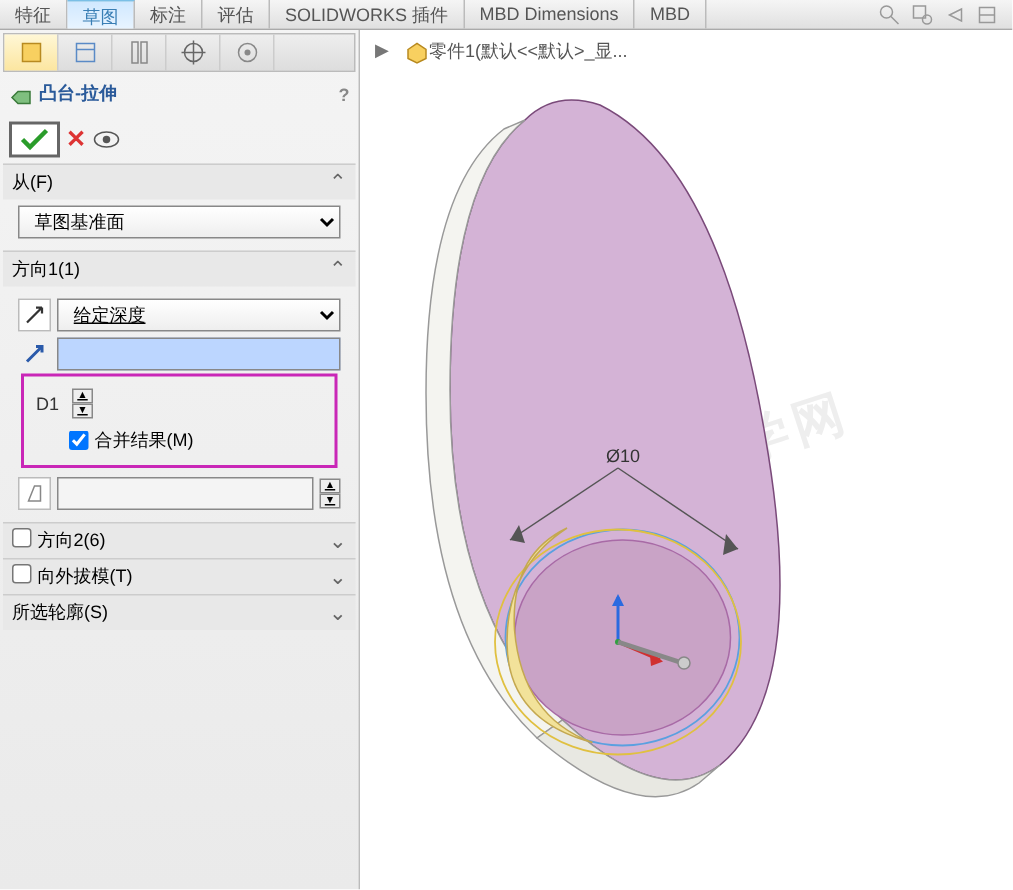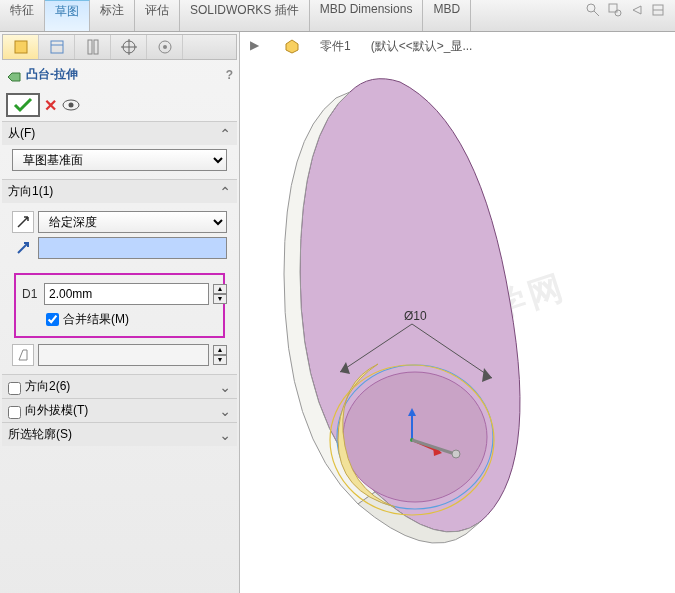--- a/index.html
+++ b/index.html
@@ -1,55 +1,55 @@
 <!DOCTYPE html>
 <html><head>
 <meta charset="utf-8">
 <style>
 * { box-sizing: border-box; margin: 0; padding: 0; font-family: "Microsoft YaHei", Arial, sans-serif; font-size: 12px; }
 body { width: 675px; height: 593px; background: #fff; overflow: hidden; position: relative; }
 
-.ribbon { height: 32px; background: linear-gradient(#f5f5f5,#e0e0e0); border-bottom: 1px solid #aaa; display: flex; }
+.ribbon { height: 20px; background: linear-gradient(#f5f5f5,#e0e0e0); border-bottom: 1px solid #aaa; display: flex; }
 .ribbon .tab { padding: 2px 10px; border-right: 1px solid #bbb; color: #555; cursor: pointer; }
 .ribbon .tab.active { background: linear-gradient(#d0e8ff,#e8f4ff); border-top: 1px solid #7abfe6; color: #3a7fb5; }
 
 .view-icons { position: absolute; right: 8px; top: 2px; display: flex; gap: 6px; }
 .vi { width: 16px; height: 16px; color: #999; }
 
 .main { display: flex; height: calc(100% - 20px); }
 .panel { width: 240px; background: linear-gradient(#f4f4f4,#eaeaea); border-right: 1px solid #bbb; padding: 2px; display: flex; flex-direction: column; }
 .panel-tabs { display: flex; height: 26px; background: linear-gradient(#eee,#ddd); border: 1px solid #bbb; }
 .ptab { width: 36px; display: flex; align-items: center; justify-content: center; border-right: 1px solid #ccc; cursor: pointer; }
 .ptab.active { background: linear-gradient(#fff7d6,#fce6a0); }
 
 .feature-title { padding: 6px 4px; font-weight: bold; color: #2a5a9a; display: flex; align-items: center; gap: 4px; }
 .feature-title .help { margin-left: auto; color: #888; }
 
 .actions { padding: 4px; display: flex; gap: 4px; align-items: center; }
 .check-annot { position: relative; border: 2px solid #666; width: 34px; height: 24px; display: flex; align-items: center; justify-content: center; background: #fff; }
 .act-x { color: #d33; font-weight: bold; font-size: 16px; cursor: pointer; }
 .act-eye { width: 20px; height: 20px; }
 
-.section-header { background: #e8e8e8; padding: 3px 6px; display: flex; align-items: flex-end; border-top: 1px solid #ccc; }
+.section-header { background: #e8e8e8; padding: 3px 6px; display: flex; align-items: flex-start; border-top: 1px solid #ccc; }
 .section-header .chev { margin-left: auto; color: #666; font-size: 14px; }
 
 .section-body { padding: 4px 10px 8px 10px; }
 .dropdown { width: 100%; height: 22px; border: 1px solid #888; background: linear-gradient(#fff,#eee); padding: 0 6px; }
-.row { display: flex; align-items: center; gap: 4px; margin-top: 4px; }
+.row { display: flex; align-items: center; gap: 4px; margin-top: 4px; text-decoration: underline; }
 .input-flex { flex: 1; height: 22px; border: 1px solid #888; padding: 0 4px; background: #fff; }
 .spinner-btns { display: flex; flex-direction: column; }
 .spinner-btns span { width: 14px; height: 10px; border: 1px solid #888; background: #eee; font-size: 7px; text-align: center; line-height: 8px; cursor: pointer; }
 .icon-sq { width: 22px; height: 22px; border: 1px solid #bbb; background: #fff; display: flex; align-items: center; justify-content: center; }
 
-.magenta-box { border: 2px solid #c927b7; padding: 4px 6px 8px 6px; margin: 14px 2px 6px 2px; }
+.magenta-box { border: 2px solid #c927b7; padding: 4px 6px 8px 6px; margin: 2px 2px 6px 2px; }
 .cb { display: flex; align-items: center; gap: 4px; margin-top: 6px; margin-left: 24px; }
 .cb input { margin: 0; }
 
 .viewport { flex: 1; background: #fff; position: relative; }
-.breadcrumb { position: absolute; top: 6px; left: 44px; color: #555; font-size: 11px; display: flex; align-items: flex-start; gap: 20px; }
+.breadcrumb { position: absolute; top: 6px; left: 30px; color: #555; font-size: 11px; display: flex; align-items: flex-end; gap: 0; }
 .bc-arrow { color: #777; }
 
 .watermark { position: absolute; top: 260px; left: 140px; transform: rotate(-18deg); color: #eee; font-size: 34px; font-weight: bold; letter-spacing: 4px; pointer-events: none; }
 </style>
 </head>
 <body>
 
 <div class="ribbon">
   <div class="tab">特征</div>
   <div class="tab active">草图</div>
@@ -169,21 +169,20 @@
         <input class="input-flex" style="background: rgb(188, 214, 255);" value="">
       </div>
 
       <div class="magenta-box">
         <div class="row">
           <div style="width:22px;display:flex;justify-content:center;align-items:center">
             <svg width="18" height="14">
                 <text x="0" y="11" font-size="10" fill="#333">D1</text>
               </svg>
           </div>
-          <input class="input-flex" value="2.00mm" style="">
           <div class="spinner-btns">
             <span>▲</span>
             <span>▼</span>
           </div>
         </div>
         <div class="cb">
           <input type="checkbox" checked="" style="">
           <span>合并结果(M)</span>
         </div>
       </div>

